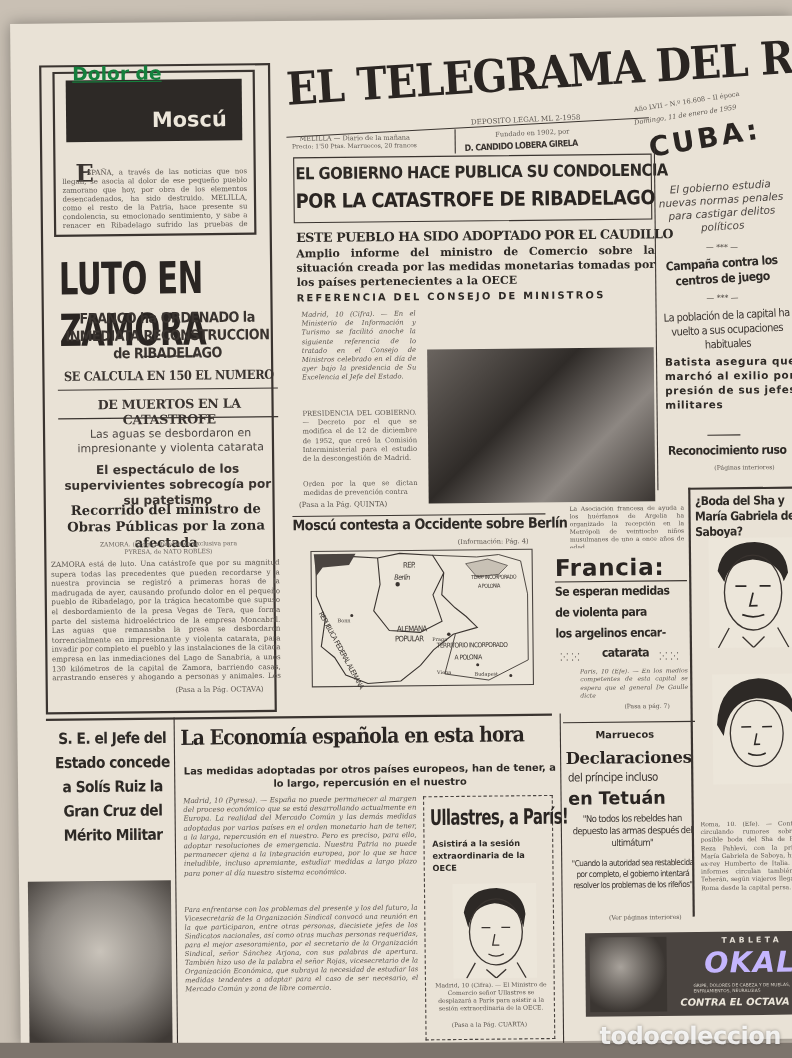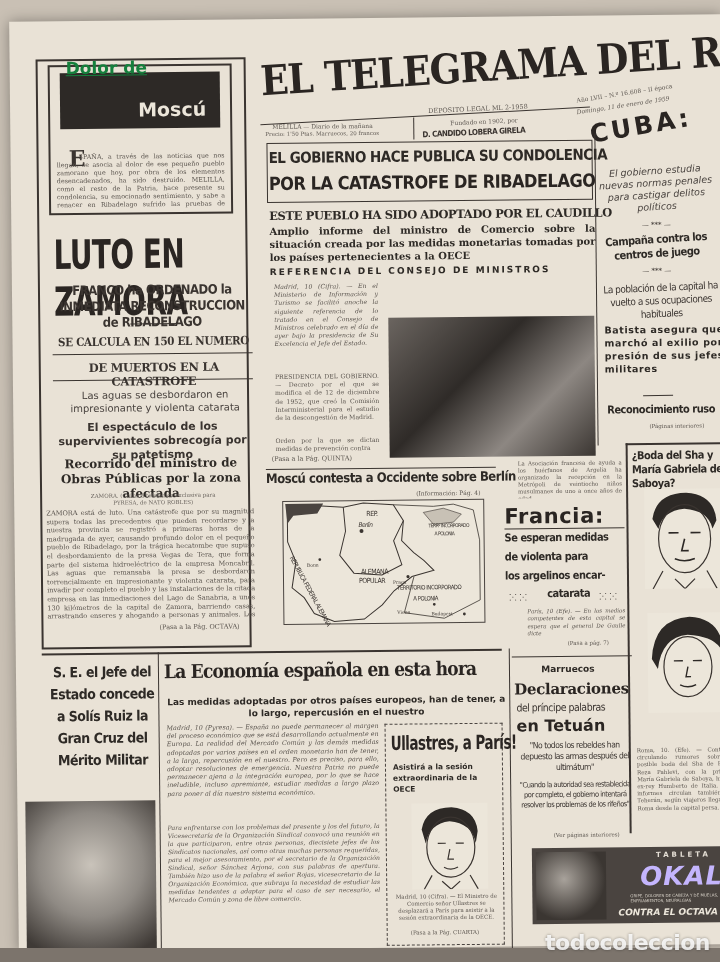--- a/index.html
+++ b/index.html
@@ -161,21 +161,21 @@
   <div class="abs bold cond" style="left:490px; top:553px; font-size:11px; color:#2e2a26; white-space:nowrap;">los argelinos encar-</div>
   <div class="abs" style="left:494px; top:574px; font-size:9px; color:#4a4440;">⁙ ⁙</div>
   <div class="abs bold cond" style="left:532px; top:571px; font-size:11px; color:#2e2a26;">catarata</div>
   <div class="abs" style="left:584px; top:574px; font-size:9px; color:#4a4440;">⁙ ⁙</div>
   <div class="abs body-text italic" style="left:512px; top:592px; width:98px; height:32px; overflow:hidden; font-size:5.6px; line-height:7.4px;">París, 10 (Efe). — En los medios competentes de esta capital se espera que el general De Gaulle dicte</div>
   <div class="abs" style="left:552px; top:624px; font-size:5.5px; color:#5b554f;">(Pasa a pág. 7)</div>
 
   <div class="rule" style="left:496px; top:640px; width:120px; height:1px;"></div>
   <div class="abs bold center" style="left:496px; top:648px; width:112px; font-family:'DejaVu Sans',sans-serif; font-size:9px; color:#2e2a26;">Marruecos</div>
   <div class="abs bold" style="left:498px; top:664px; font-size:15px; color:#2a2522; letter-spacing:-0.3px;">Declaraciones</div>
-  <div class="abs cond" style="left:500px; top:685px; font-size:10.5px; color:#3a3430; white-space:nowrap;">del príncipe palabras</div>
+  <div class="abs cond" style="left:500px; top:685px; font-size:10.5px; color:#3a3430; white-space:nowrap;">del príncipe incluso</div>
   <div class="abs bold" style="left:500px; top:700px; font-family:'DejaVu Sans',sans-serif; font-size:16px; color:#2a2522;">en Tetuán</div>
   <div class="abs cond center" style="left:500px; top:724px; width:116px; font-size:8.5px; line-height:11px; color:#3a3430;">"No todos los rebeldes han depuesto las armas después del ultimátum"</div>
   <div class="abs cond center" style="left:500px; top:764px; width:116px; font-size:7.5px; line-height:10px; color:#3a3430;">"Cuando la autoridad sea restablecida por completo, el gobierno intentará resolver los problemas de los rifeños"</div>
   <div class="abs" style="left:536px; top:816px; font-size:5.5px; color:#5b554f;">(Ver páginas interiores)</div>
 
   <div class="abs" style="left:612px; top:428px; width:110px; height:390px; border-left:2px solid #3a3430; border-top:2px solid #3a3430;"></div>
   <div class="abs bold cond" style="left:618px; top:434px; width:110px; font-size:11px; line-height:14px; color:#2e2a26;">¿Boda del Sha y María Gabriela de Saboya?</div>
   <div class="sketch" style="left:630px; top:474px; width:80px; height:100px;">
     <svg width="80" height="100" viewBox="0 0 80 100">
       <path d="M8 30 Q12 4 42 4 Q70 6 72 32 L68 40 Q64 22 40 20 Q18 22 14 40 Z" fill="#2d2926"></path>

